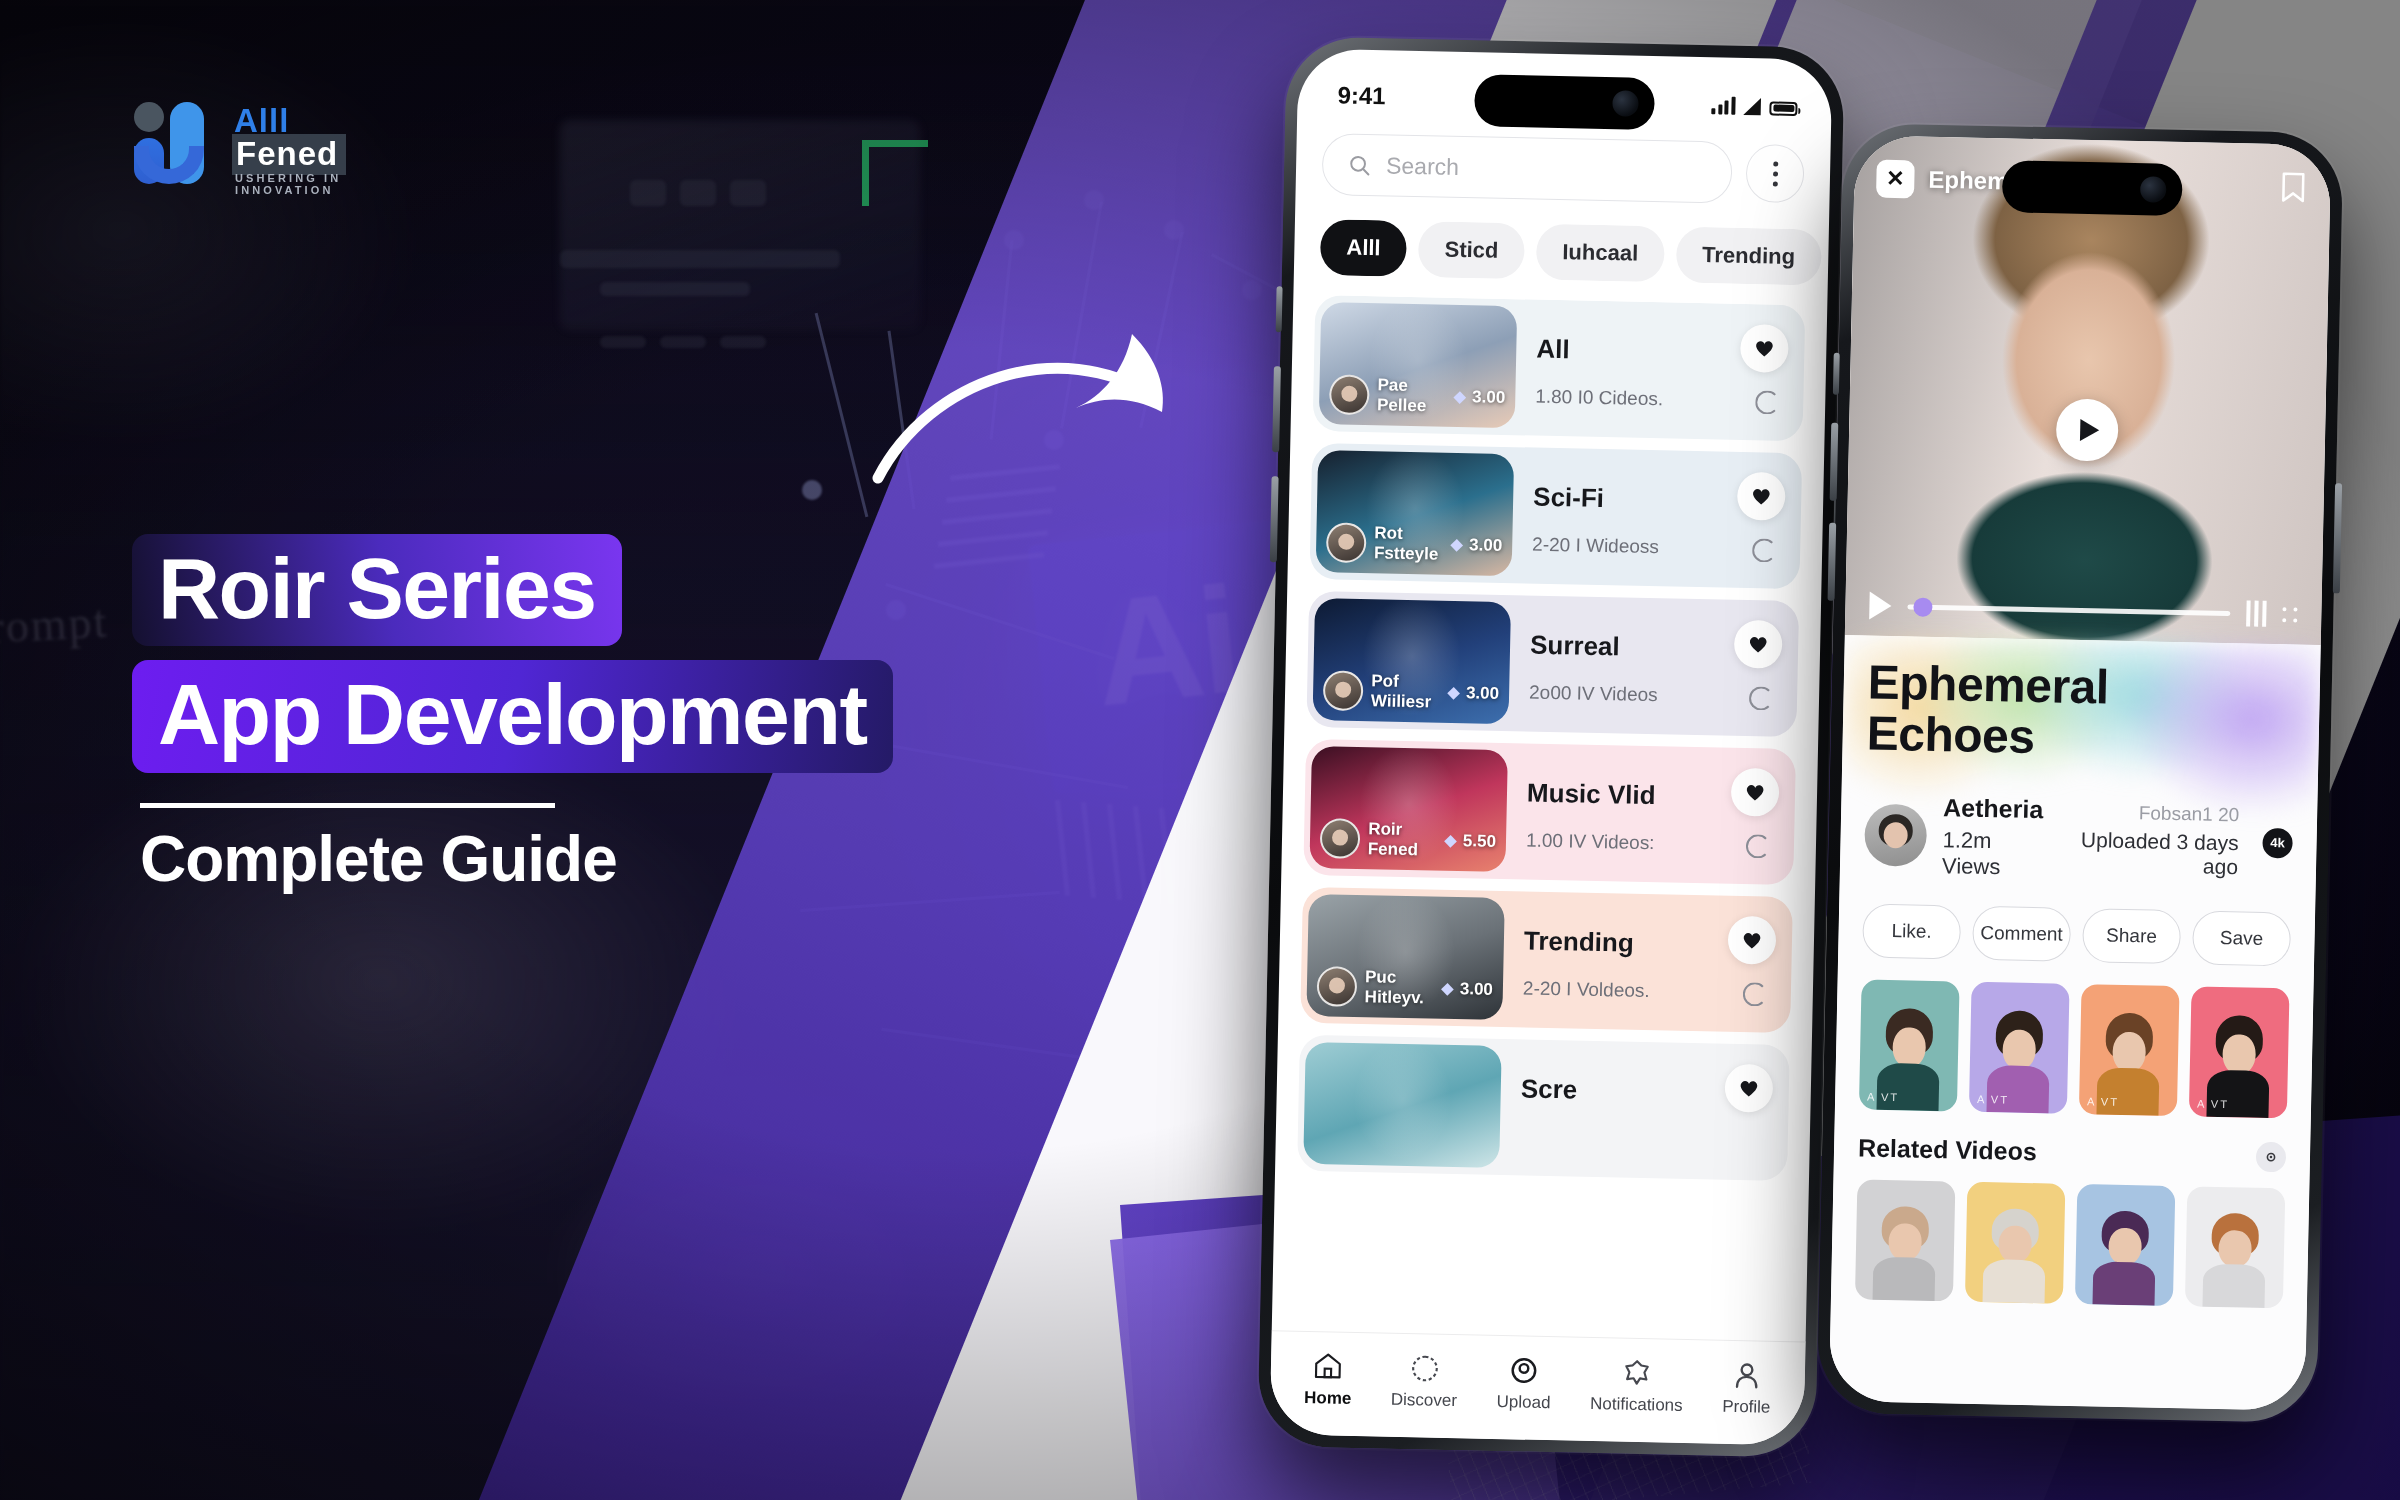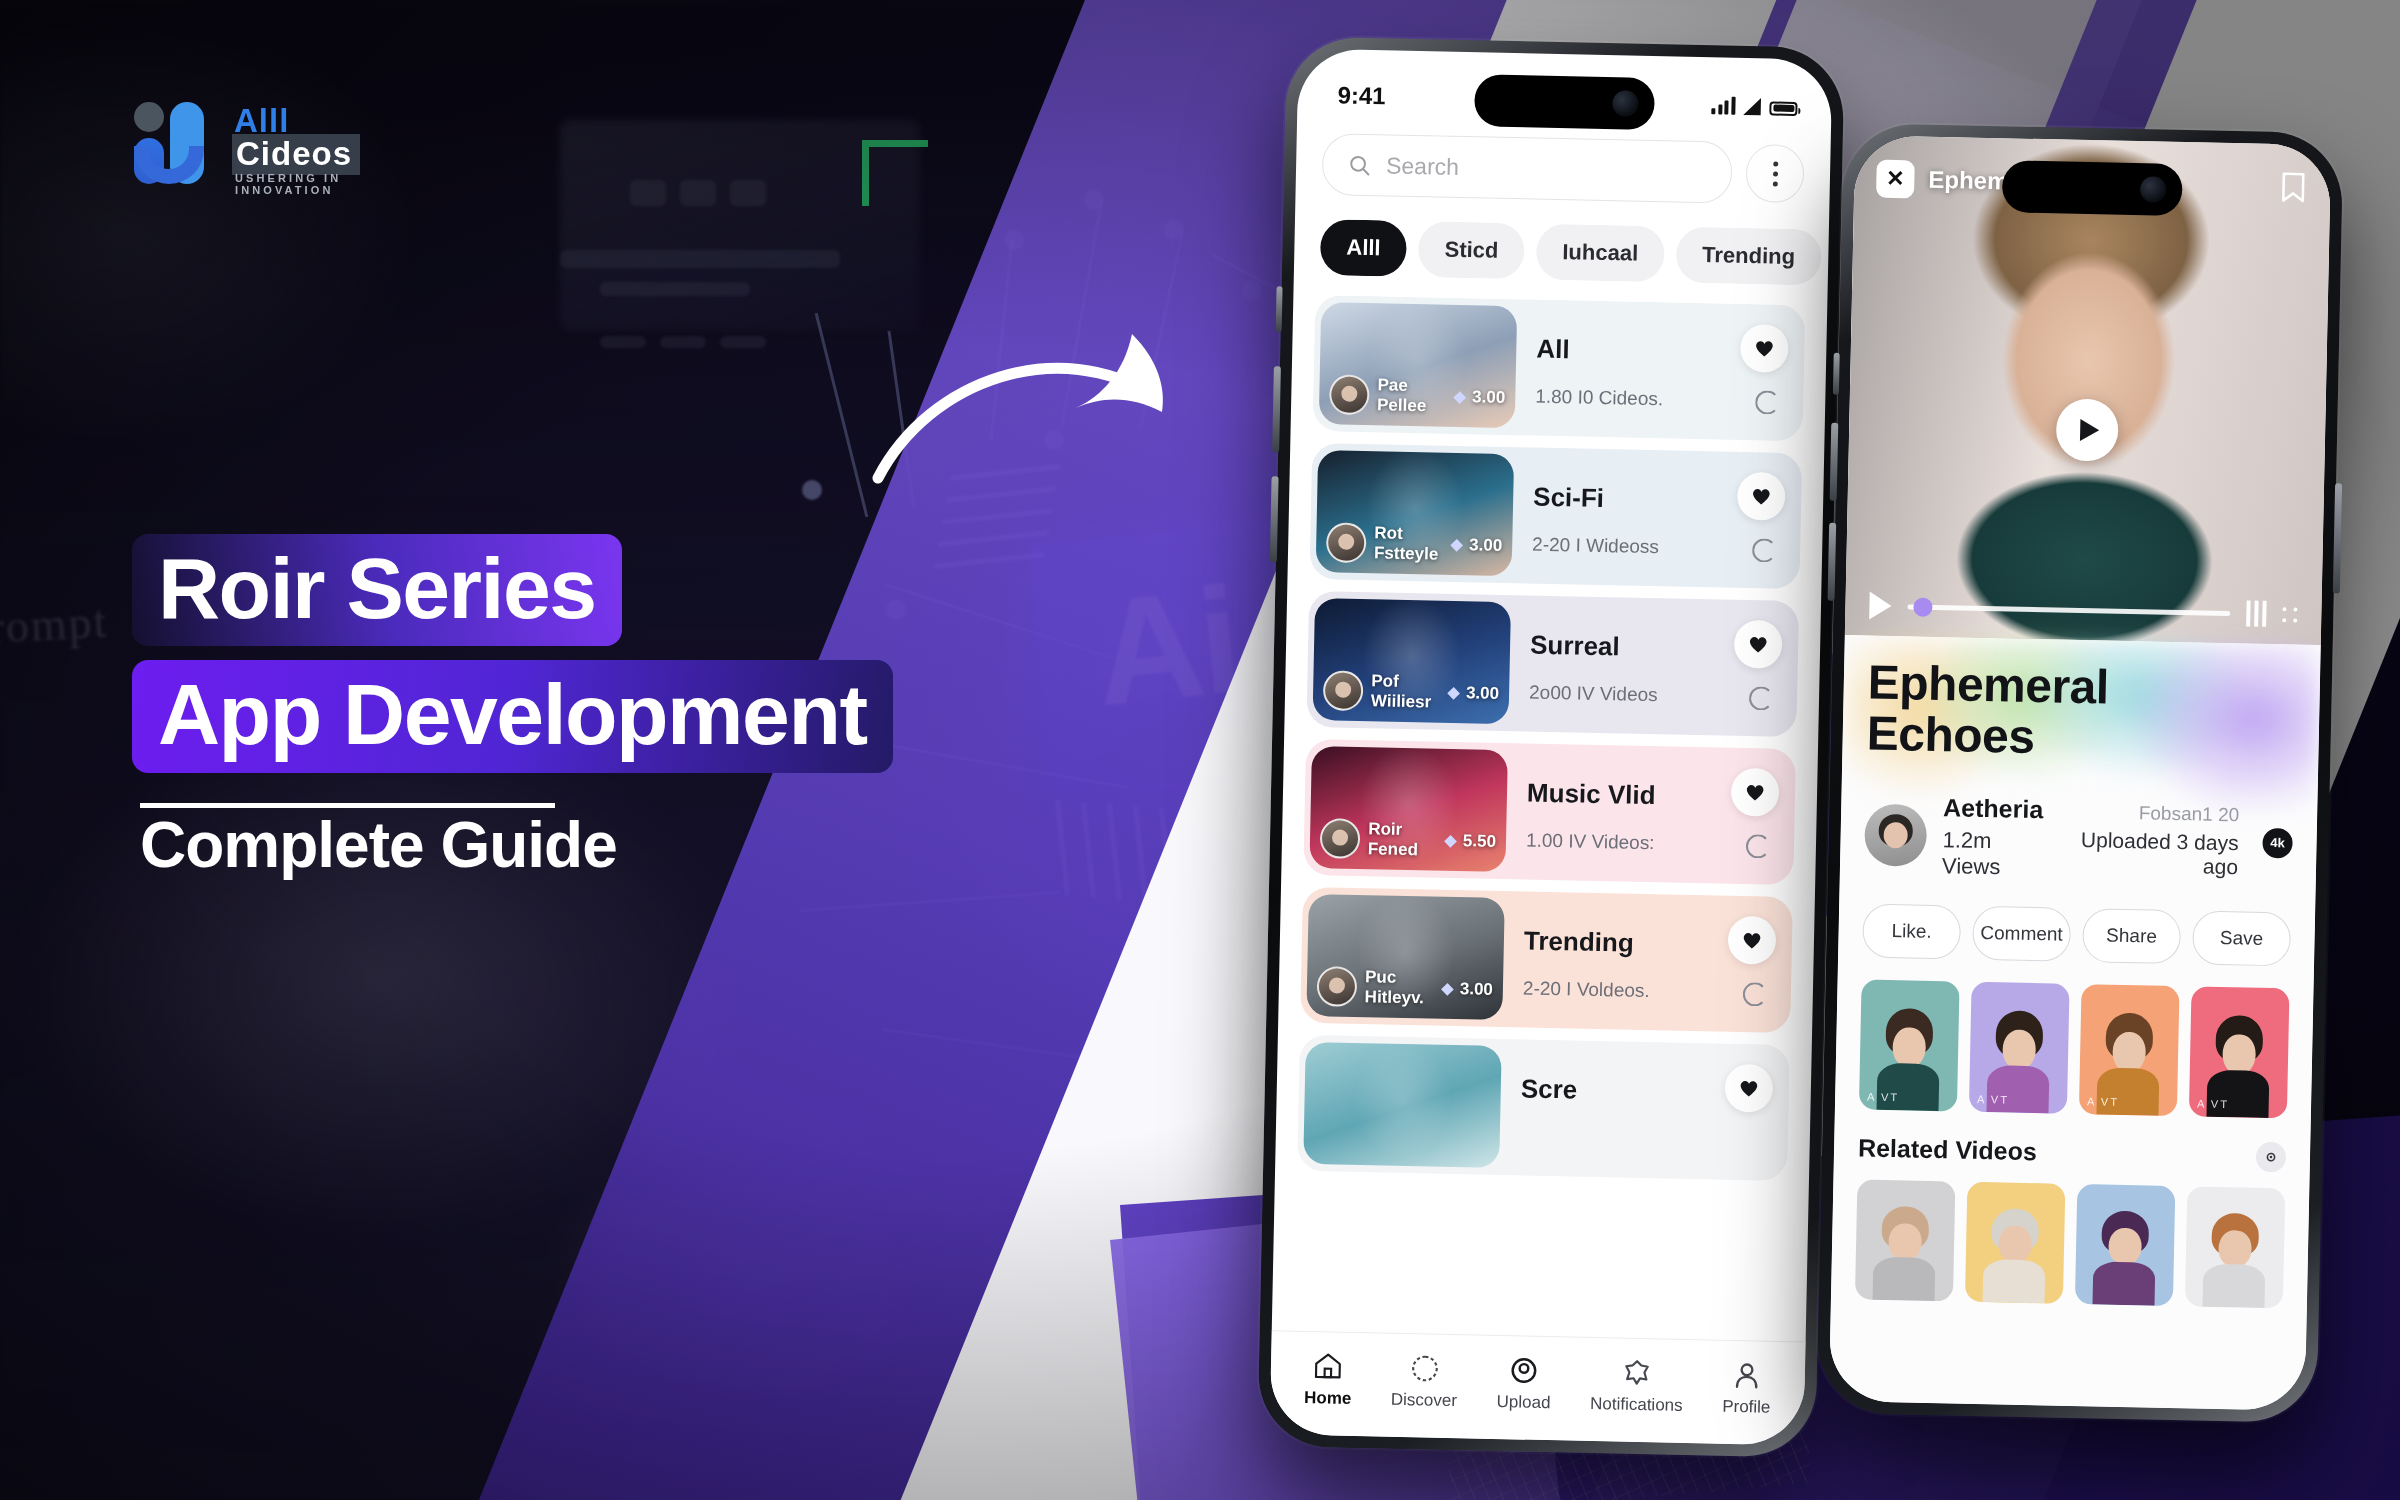--- a/index.html
+++ b/index.html
@@ -176,21 +176,21 @@
     line-height:0.98;
     letter-spacing:-1.5px;
     white-space:nowrap;
     font-family:"Liberation Sans", sans-serif;
   }
   .hl-1 { background:linear-gradient(100deg,#6d1df0 0%, #5a2bd6 55%, #1a1340 100%); }
   .hl-2 { background:linear-gradient(260deg,#7a36f0 0%, #4b2bbd 48%, #14102f 100%); margin-top:14px; }
   .hl-3 { background:linear-gradient(100deg,#6d1df0 0%, #5026d4 50%, #241a66 100%); margin-top:14px; }
   .hl-rule { width:415px; height:5px; background:#ffffff; margin:30px 0 0 8px; }
   .hl-sub {
-    padding-left:8px;
+    margin-top:14px; padding-left:8px;
     color:#ffffff; font-weight:700; font-size:64px; letter-spacing:-1px;
     font-family:"Liberation Sans", sans-serif;
   }
 
   
   .arrow-svg { position:absolute; left:870px; top:300px; width:360px; height:220px; }
 
   
   .phone {
     position:absolute;
@@ -487,21 +487,21 @@
 
 <div class="logo">
   <div class="logo-mark">
     <div class="lm-dot"></div>
     <div class="lm-j"></div>
     <div class="lm-u"></div>
     <div class="lm-ubend"></div>
   </div>
   <div class="logo-idea">Alll</div>
   <div class="logo-usher-wrap">
-    <span class="logo-usher">Cideos</span>
+    <span class="logo-usher">Fened</span>
   </div>
   <div class="logo-tag">USHERING IN INNOVATION</div>
 </div>
 
 <div class="headline">
   <div><span class="hl-line hl-2">Roir Series</span></div>
   <div><span class="hl-line hl-3">App Development</span></div>
   <div class="hl-rule"></div>
   <div class="hl-sub">Complete Guide</div>
 </div>

